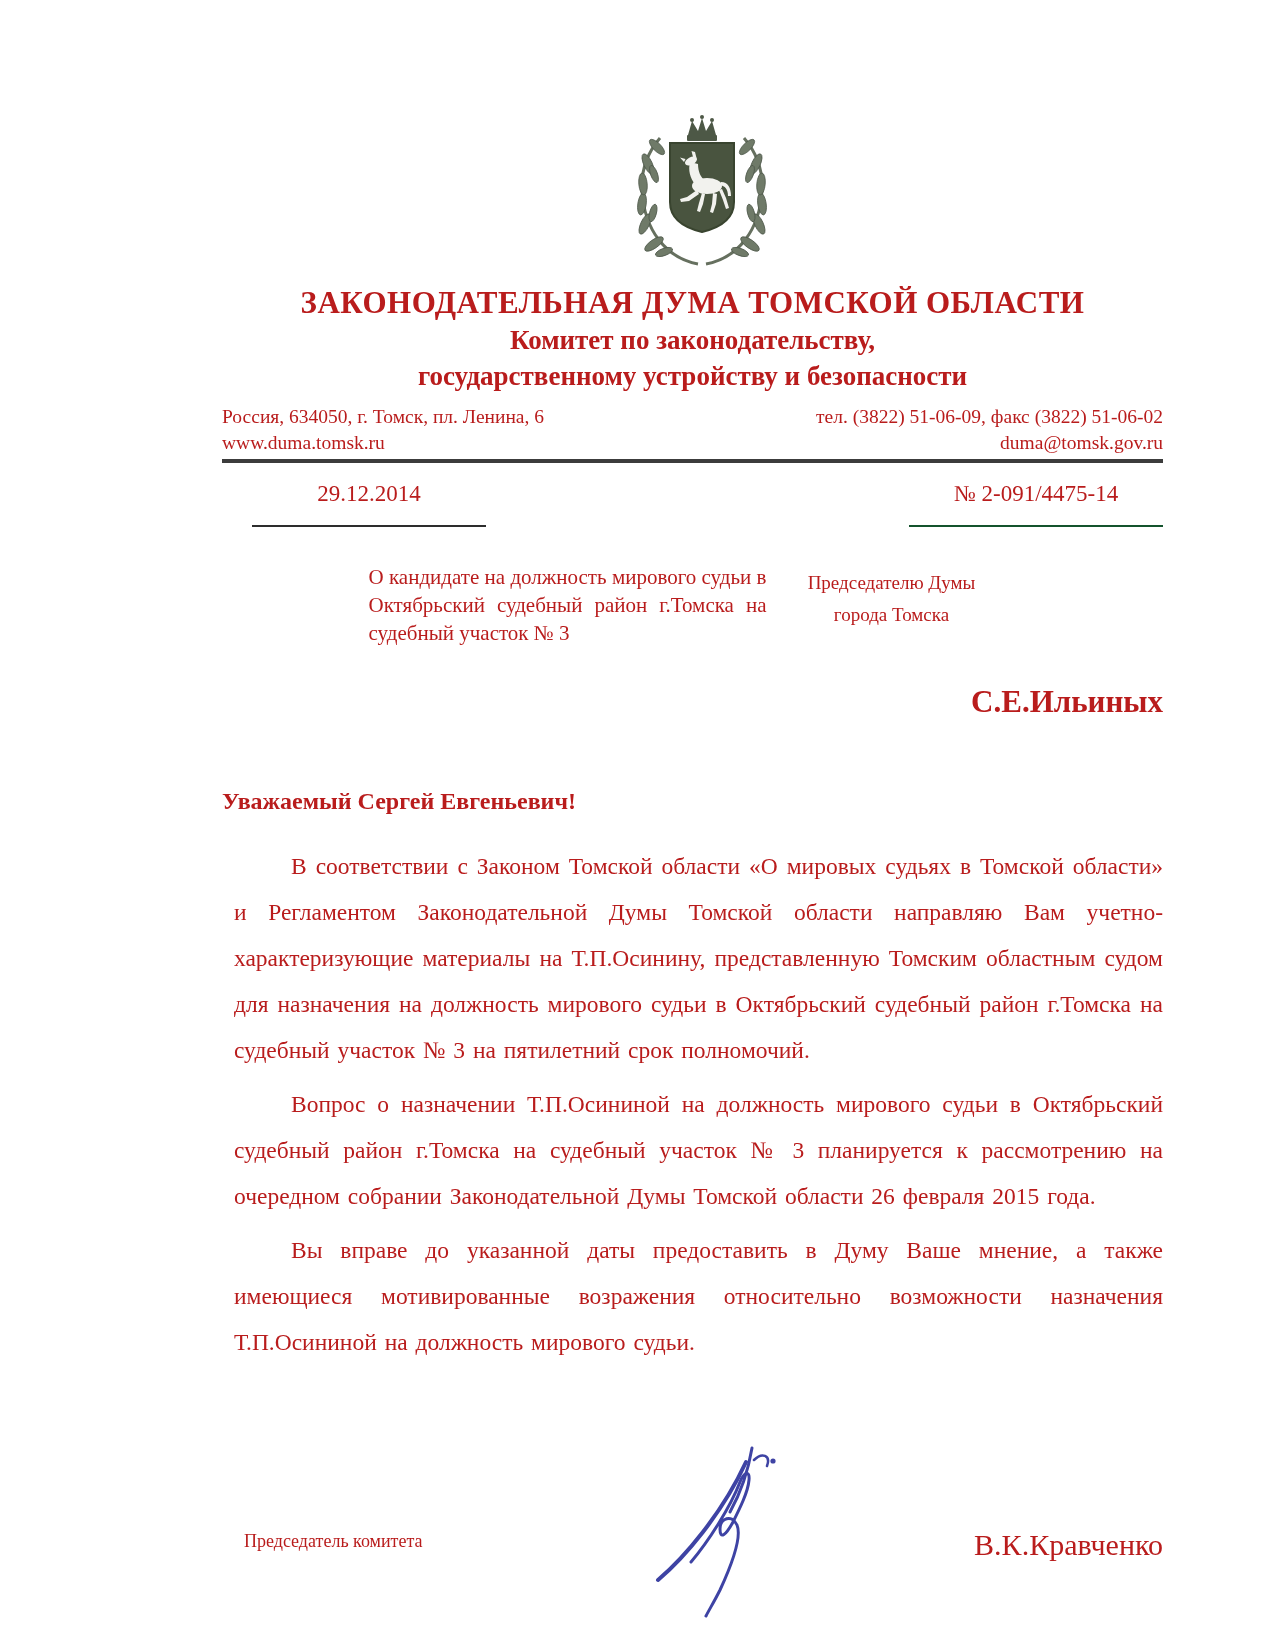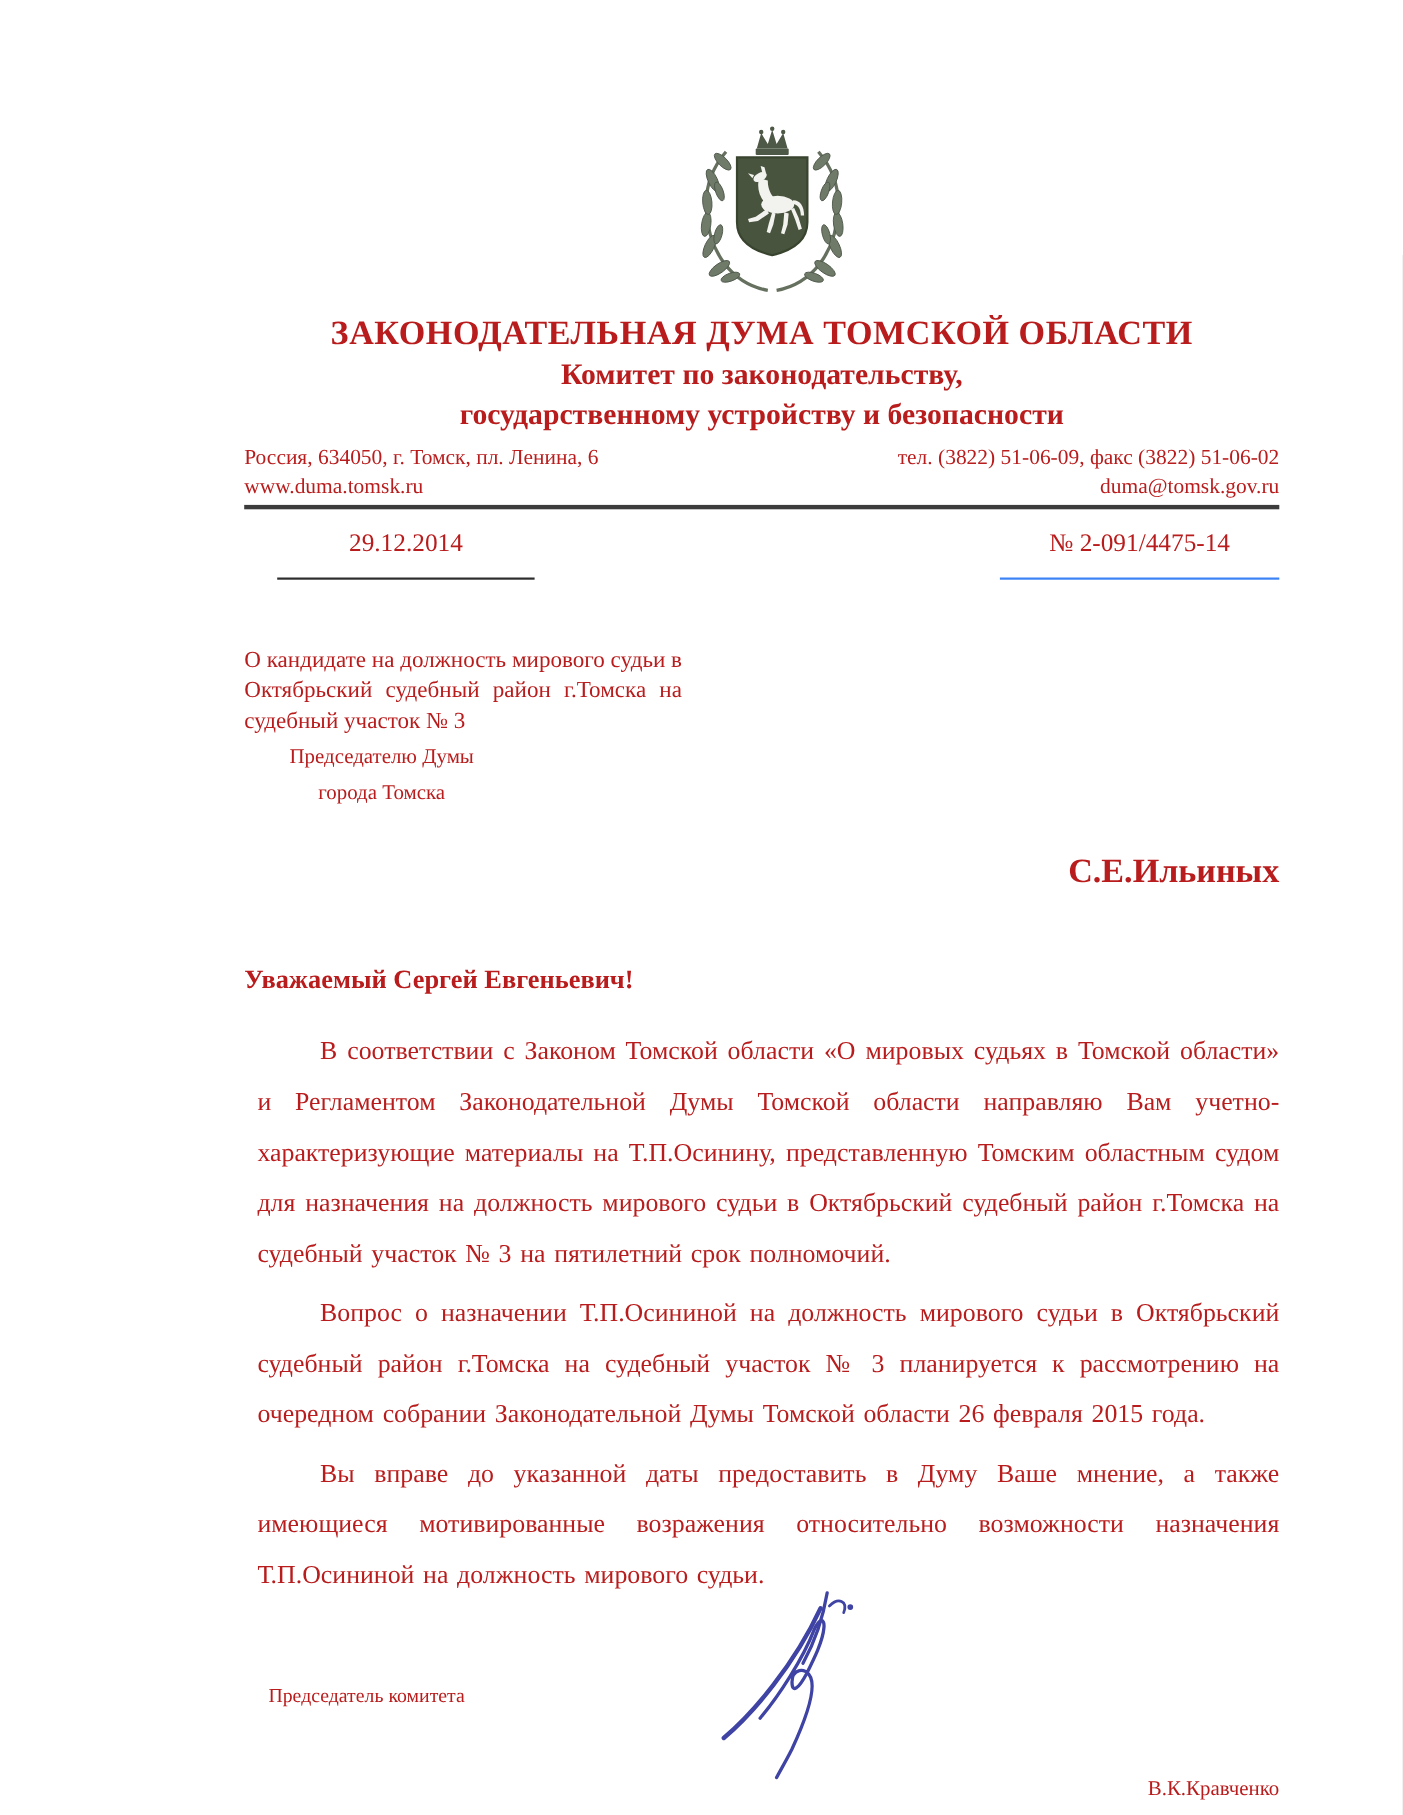--- a/index.html
+++ b/index.html
@@ -21,36 +21,36 @@
   
   .org-name{margin-top:10px;text-align:center;font-weight:bold;font-size:31px;line-height:38px;letter-spacing:.5px;}
   .committee{text-align:center;font-weight:bold;font-size:27px;line-height:36px;}
   .contacts{margin-top:10px;font-size:19.5px;line-height:26px;}
   .contact-row{display:flex;justify-content:space-between;}
   .rule{margin-top:3px;border-top:4px solid #3c3c3c;}
 
   
   .ref-row{display:flex;justify-content:space-between;margin-top:16px;font-size:23px;line-height:30px;}
   .date-cell{margin-left:30px;width:234px;text-align:center;border-bottom:2px solid #2d2d2d;padding-bottom:16px;}
-  .num-cell{width:254px;text-align:center;border-bottom:2px solid #3b82f6;padding-bottom:4px;}
+  .num-cell{width:254px;text-align:center;border-bottom:2px solid #14532d;padding-bottom:4px;}
 
   
-  .ref-block{display:flex;justify-content:center;margin-top:58px;flex-direction:column;}
+  .ref-block{display:flex;justify-content:center;margin-top:36px;}
   .subject{width:398px;font-size:21px;line-height:28px;text-align:justify;}
   .addressee{width:250px;margin-top:4px;text-align:center;font-size:19px;line-height:32px;}
   .addressee-name{margin-top:40px;text-align:right;font-weight:bold;font-size:31px;line-height:30px;}
 
   
   .salutation{margin-top:68px;text-align:left;font-weight:bold;font-size:24px;line-height:32px;}
   .body-text{margin-top:26px;font-size:23.5px;}
   .body-text p{margin:0 0 8px 12px;text-indent:57px;text-align:justify;line-height:46px;word-spacing:2px;}
 
   
   .sig-position{position:absolute;left:222px;top:1531px;font-size:18px;margin-left:22px;}
-  .sig-name{position:absolute;right:112px;top:1616px;font-size:19px;text-align:right;}
+  .sig-name{position:absolute;right:112px;top:1528px;font-size:30px;text-align:right;}
   .sig-svg{position:absolute;left:636px;top:1428px;}
 </style>
 </head>
 <body>
 
 <div class="page">
 
   <div class="emblem-wrap">
     <svg width="180" height="162" viewBox="0 0 180 162" aria-hidden="true">
 

